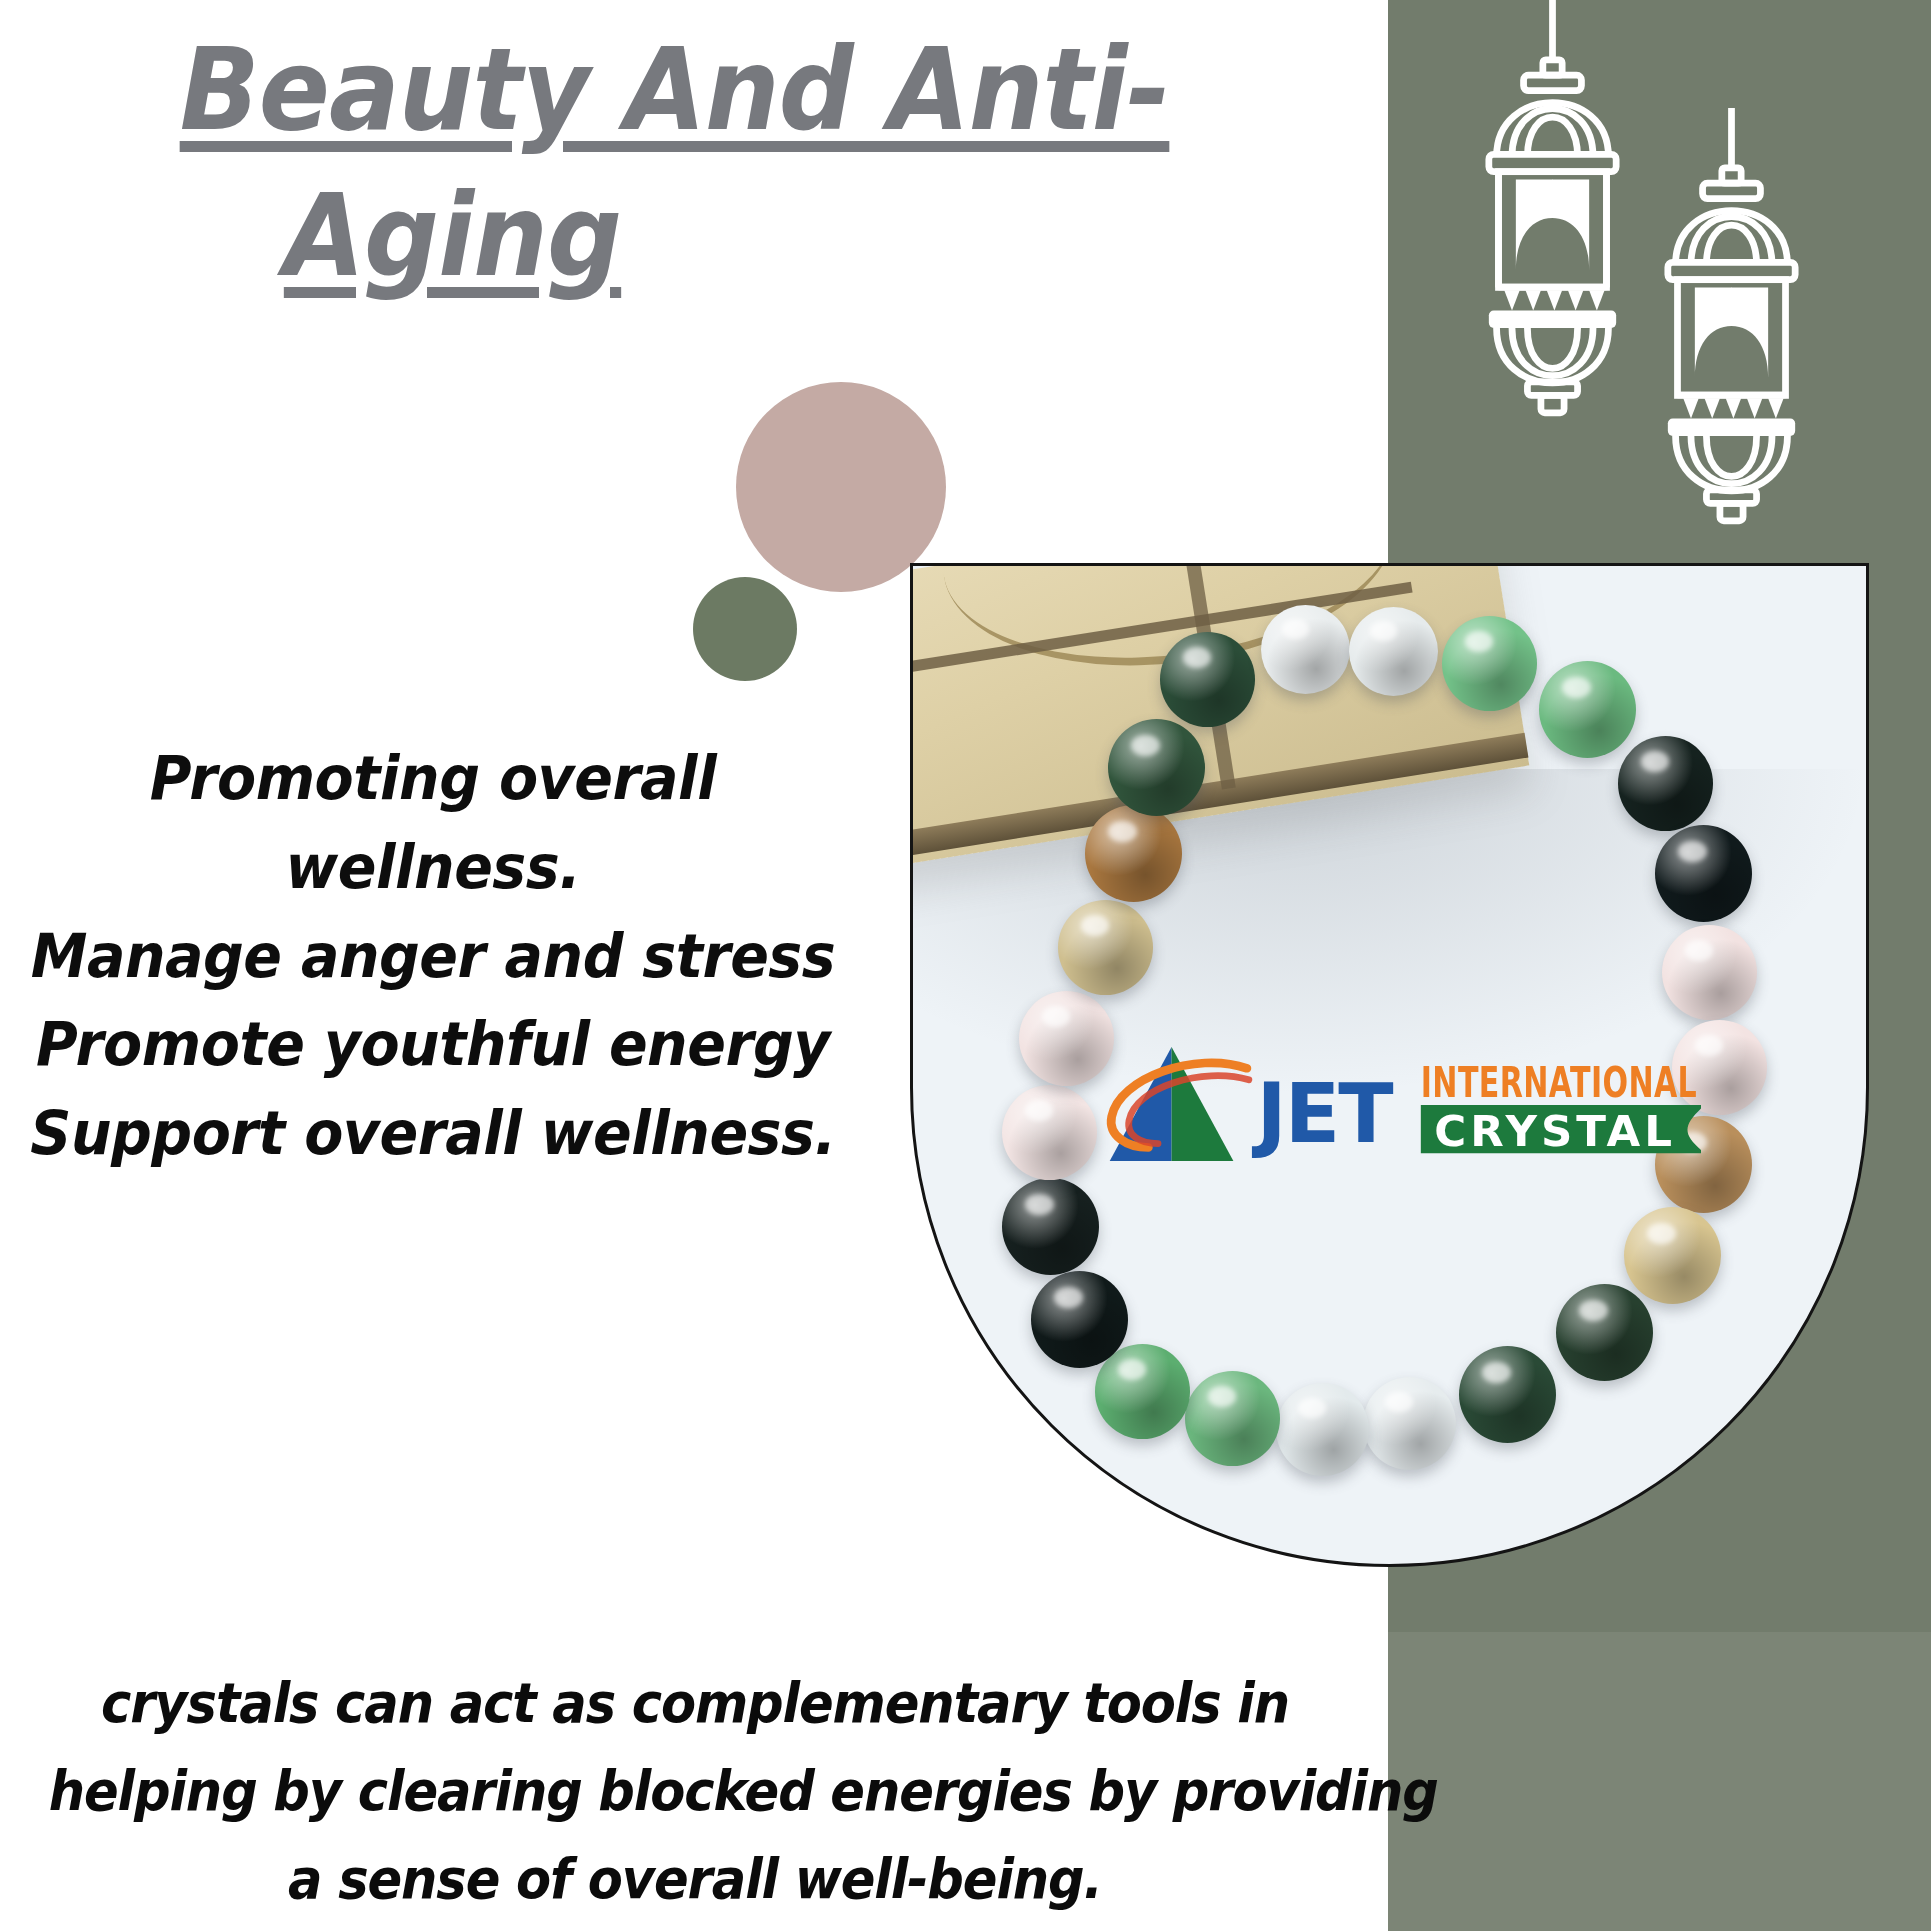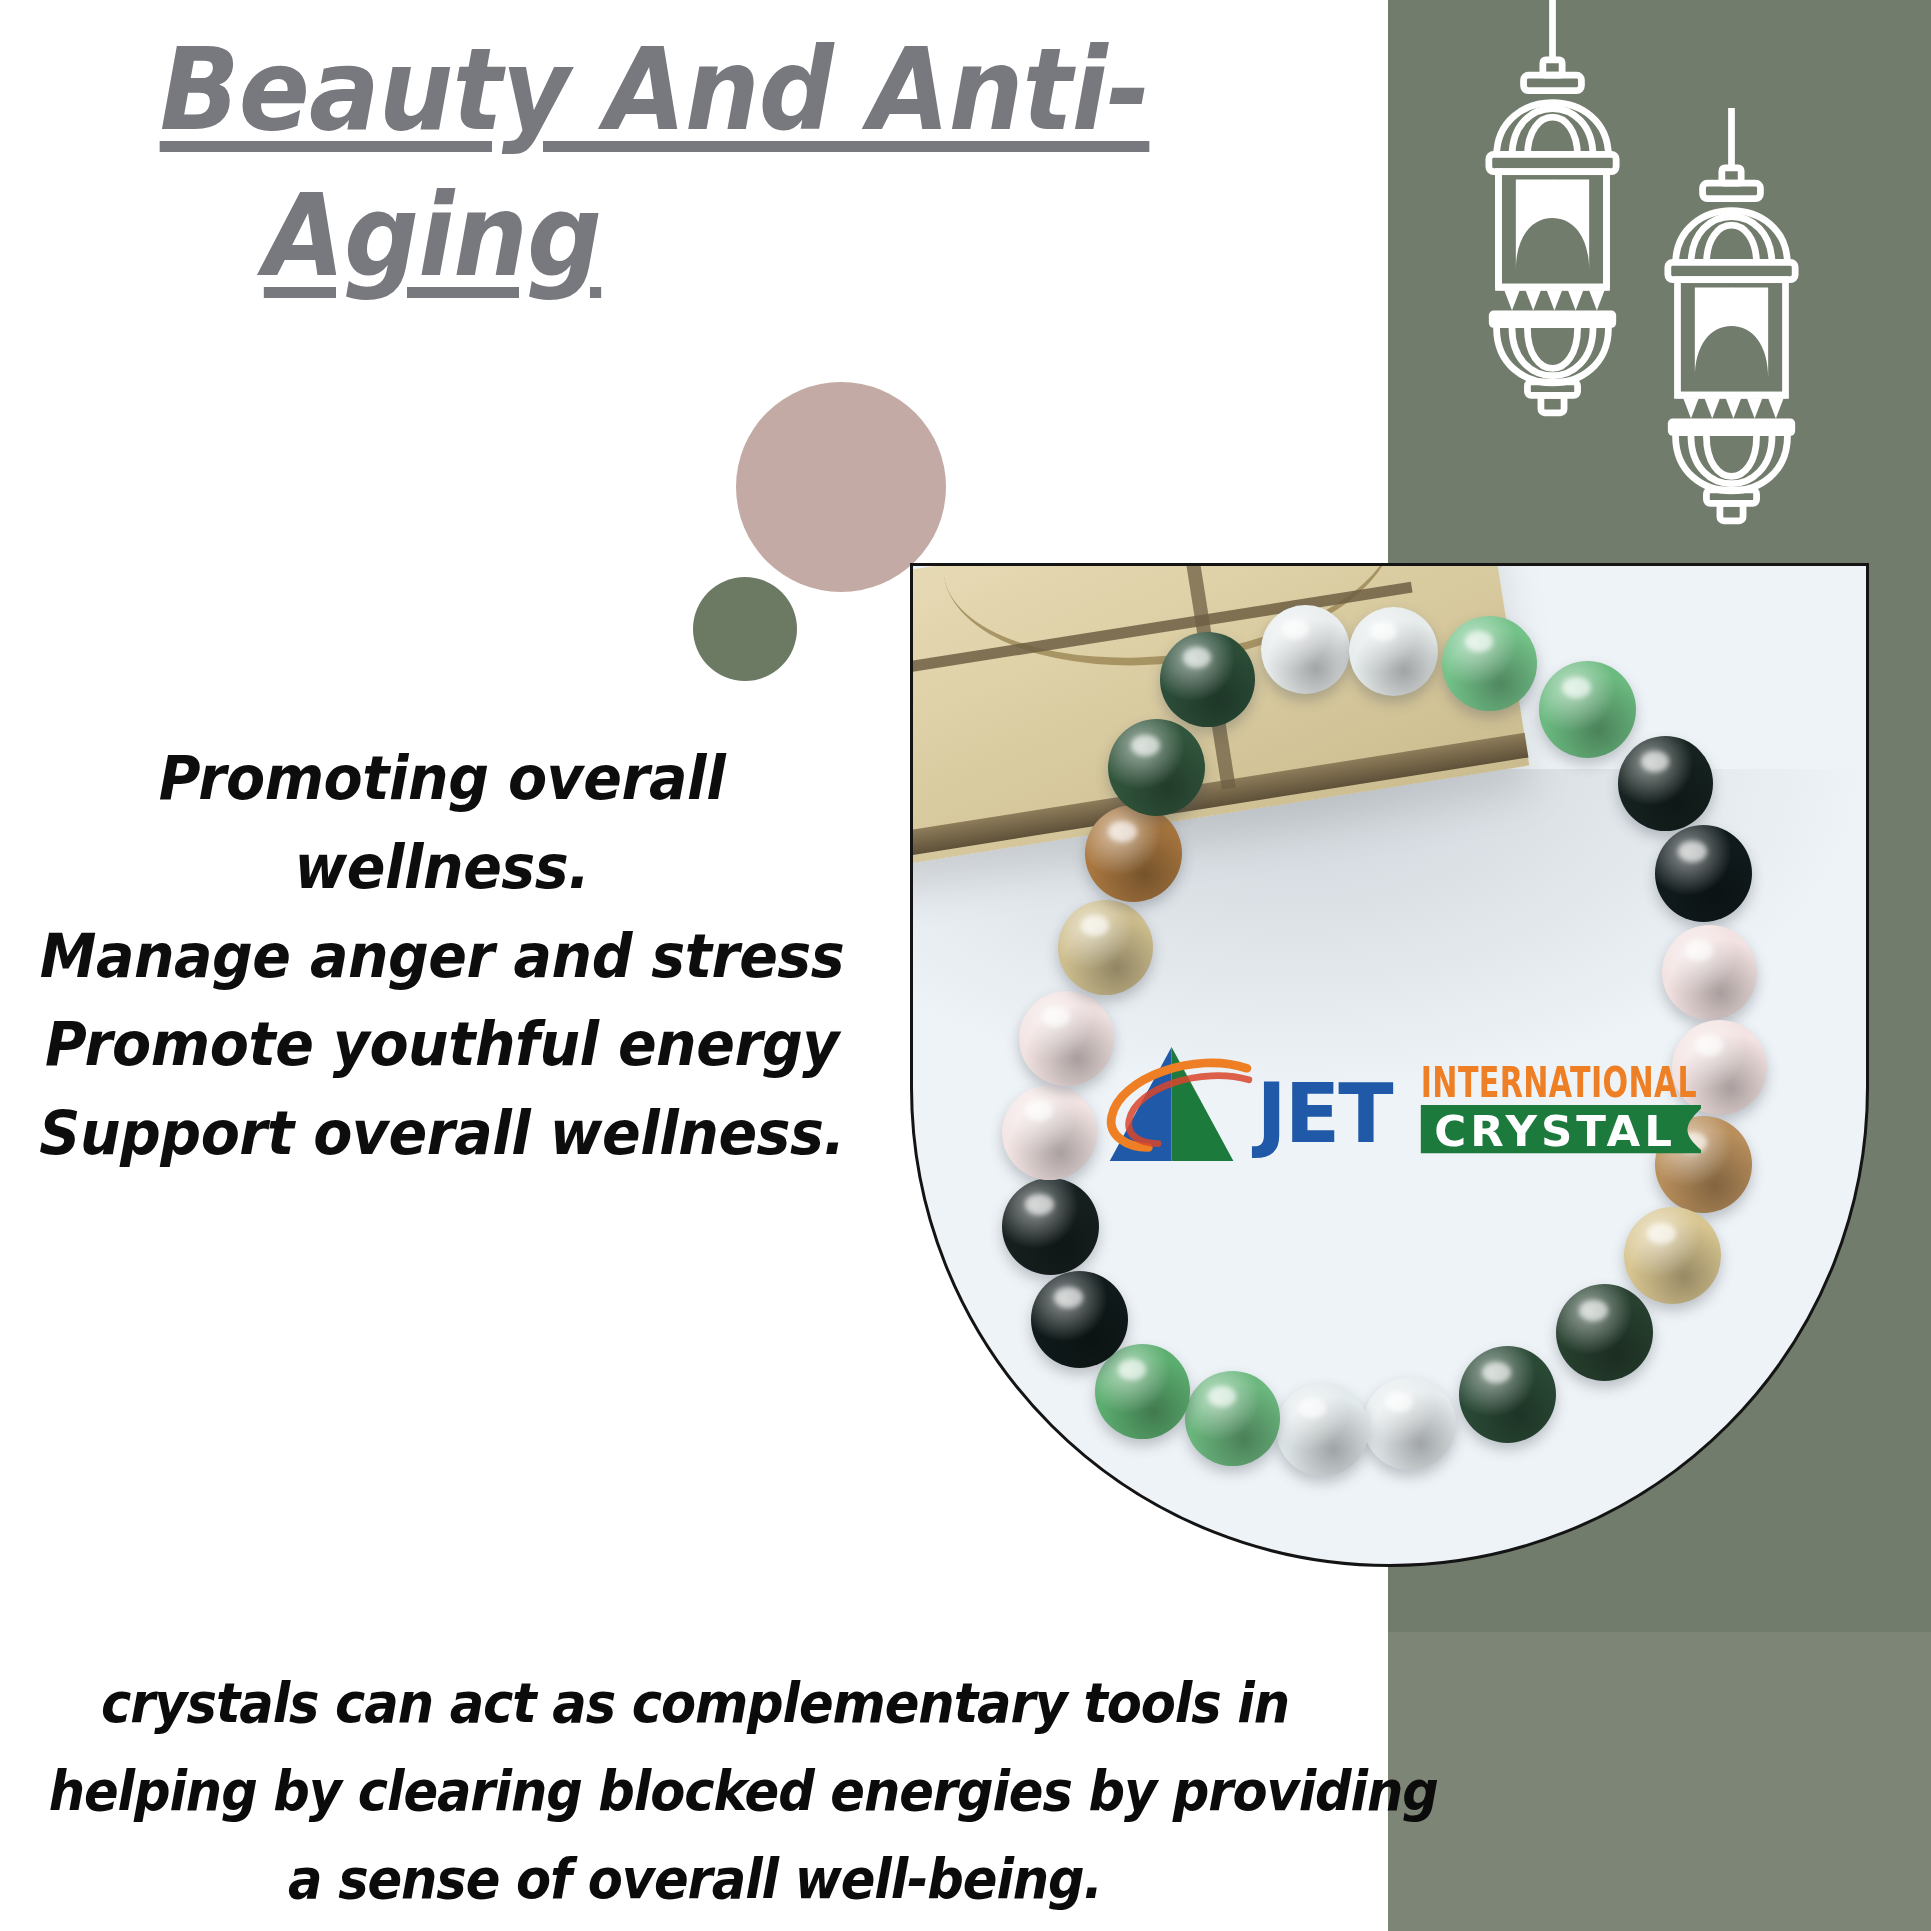--- a/index.html
+++ b/index.html
@@ -33,21 +33,21 @@
   }
 
   
   .lanterns { position:absolute; left:1388px; top:0; width:543px; height:541px; }
   .lantern { position:absolute; }
   .lantern svg { display:block; }
 
   
   .title-wrap {
     position:absolute;
-    left:27px; top:17.4px;
+    left:47px; top:17.4px;
     width:1294px;
     text-align:center;
   }
   .title-line {
     font-family:"DejaVu Sans", sans-serif;
     font-weight:bold;
     font-style:italic;
     font-size:114px;
     line-height:1.28;
     letter-spacing:-1px;
@@ -73,21 +73,21 @@
     position:absolute;
     left:693px; top:577px;
     width:104px; height:104px;
     border-radius:50%;
     background:#6c7a63;
   }
 
   
   .bullets {
     position:absolute;
-    left:17px; top:734px;
+    left:8px; top:734px;
     width:850px;
     text-align:center;
   }
   .bullet {
     font-family:"DejaVu Sans", sans-serif;
     font-weight:bold;
     font-style:italic;
     font-size:60px;
     line-height:1.48;
     color:#0d0d0d;

